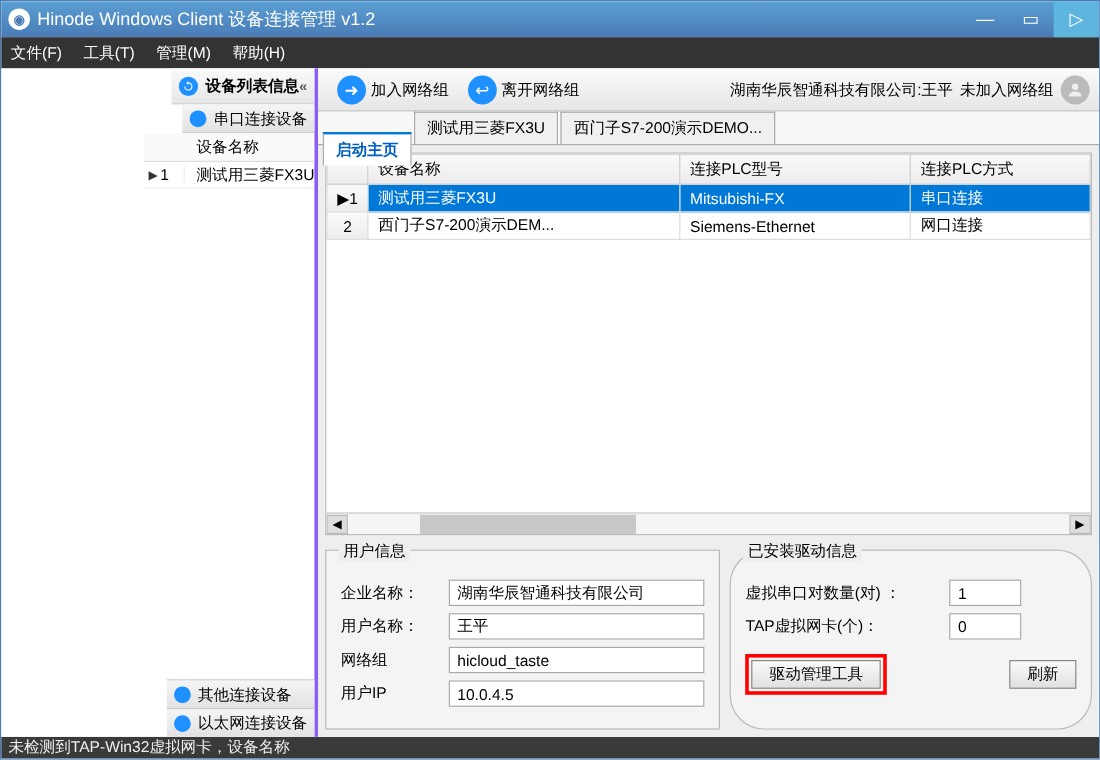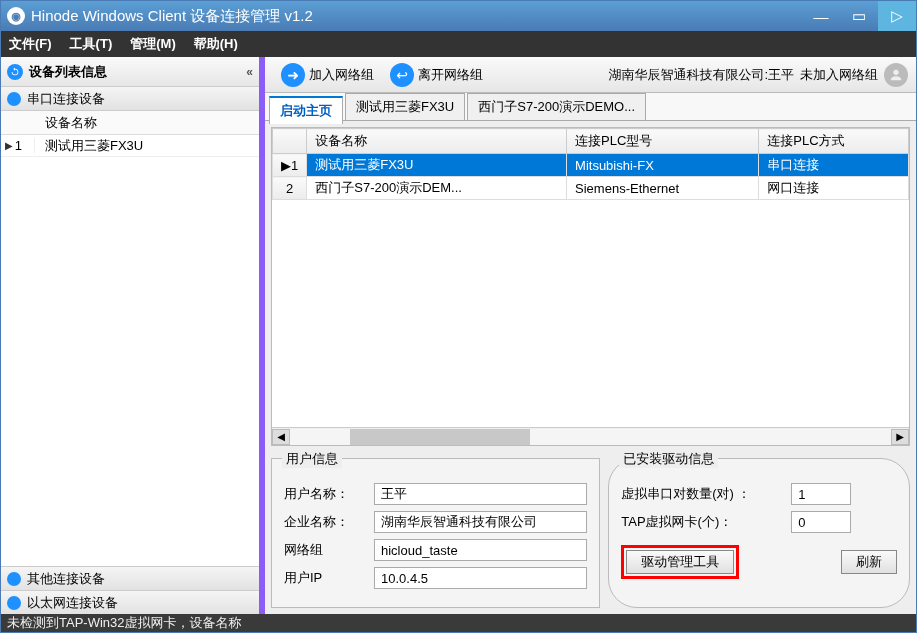--- a/index.html
+++ b/index.html
@@ -3,23 +3,23 @@
 <meta charset="utf-8">
 <style>
 * { box-sizing: border-box; margin: 0; padding: 0; font-family: "Microsoft YaHei", "Segoe UI", sans-serif; font-size: 13px; }
 body { width: 917px; height: 633px; background: #f0f0f0; overflow: hidden; border: 1px solid #4a7bb5; }
 .titlebar { height: 30px; background: linear-gradient(#5a9fd4, #4a7bb5); color: #fff; display: flex; align-items: center; padding: 0 0 0 6px; }
 .titlebar .logo { width: 18px; height: 18px; border-radius: 50%; background: #fff; display: flex; align-items: center; justify-content: center; color: #4a7bb5; font-size: 11px; font-weight: bold; margin-right: 6px; }
 .titlebar .title { flex: 1; font-size: 15px; }
 .titlebar .ctrl { width: 38px; height: 30px; display: flex; align-items: center; justify-content: center; color: #fff; cursor: pointer; font-size: 15px; }
 .titlebar .ctrl.close { background: #5eb5e0; }
 .menubar { height: 26px; background: #333; color: #fff; display: flex; align-items: center; padding: 0 8px; gap: 18px; }
-.menubar .menu-item { cursor: pointer; font-weight: bold; }
+.menubar .menu-item { cursor: pointer; }
 .main { display: flex; height: calc(100% - 74px); }
-.sidebar { width: 264px; background: #fff; border-right: 6px solid #8b5cf6; display: flex; flex-direction: column; }
+.sidebar { width: 264px; background: #fff; border-right: 3px solid #8b5cf6; display: flex; flex-direction: column; align-items: flex-end; }
 .sb-header { height: 30px; background: linear-gradient(#fafafa,#e6e6e6); border-bottom: 1px solid #ccc; display: flex; align-items: center; padding: 0 6px; font-weight: bold; }
 .sb-header .ball { width: 16px; height: 16px; border-radius: 50%; background: #1e90ff; margin-right: 6px; display: flex; align-items: center; justify-content: center; }
 .sb-header .ball svg { width: 10px; height: 10px; }
 .sb-header .coll { margin-left: auto; font-size: 12px; color: #555; }
 .sb-sub { height: 24px; background: linear-gradient(#f5f5f5,#e2e2e2); border-bottom: 1px solid #ccc; display: flex; align-items: center; padding: 6px 6px; }
 .sb-sub .ball { width: 14px; height: 14px; border-radius: 50%; background: #1e90ff; margin-right: 6px; }
 .sb-list { flex: 1; overflow: auto; }
 .sb-colhdr { display: flex; background: #fafafa; border-bottom: 1px solid #ddd; height: 24px; align-items: center; }
 .sb-colhdr .c1 { width: 34px; border-right: 1px solid #ddd; }
 .sb-colhdr .c2 { flex: 1; padding-left: 10px; }
@@ -32,21 +32,21 @@
 .sb-bottom .ball { width: 14px; height: 14px; border-radius: 50%; background: #1e90ff; margin-right: 6px; }
 .content { flex: 1; display: flex; flex-direction: column; background: #eee; }
 .toolbar { height: 36px; background: linear-gradient(#fafafa,#e6e6e6); border-bottom: 1px solid #bbb; display: flex; align-items: center; padding: 0 8px; }
 .tb-btn { display: flex; align-items: center; gap: 4px; padding: 2px 8px; cursor: pointer; }
 .tb-btn .ico { width: 24px; height: 24px; border-radius: 50%; background: #1e90ff; display: flex; align-items: center; justify-content: center; color: #fff; font-size: 14px; }
 .tb-right { margin-left: auto; display: flex; align-items: center; gap: 6px; }
 .avatar { width: 24px; height: 24px; border-radius: 50%; background: #bbb; display: flex; align-items: center; justify-content: center; }
 .avatar svg { width: 16px; height: 16px; fill: #eee; }
 .tabs { height: 28px; background: #f8f8f8; border-bottom: 1px solid #aaa; display: flex; align-items: flex-end; padding-left: 4px; }
 .tab { padding: 4px 10px; border: 1px solid #aaa; border-bottom: none; margin-right: 2px; background: #f0f0f0; cursor: pointer; white-space: nowrap; }
-.tab.active { background: #fff; color: #0060c0; font-weight: bold; border-top: 2px solid #0078d7; position: relative; top: 4px; }
+.tab.active { background: #fff; color: #0060c0; font-weight: bold; border-top: 2px solid #0078d7; position: relative; top: 18px; }
 .grid-wrap { flex: 1; margin: 6px; background: #fff; border: 1px solid #bbb; display: flex; flex-direction: column; overflow: hidden; }
 .grid { flex: 1; overflow: auto; }
 table { border-collapse: collapse; width: 100%; }
 th { background: linear-gradient(#fafafa,#ececec); border: 1px solid #ccc; text-align: left; padding: 3px 8px; font-weight: normal; }
 td { border: 1px solid #ddd; padding: 2px 8px; }
 th.rowhdr, td.rowhdr { width: 34px; background: linear-gradient(#fafafa,#ececec); text-align: center; }
 tr.sel td { background: #0078d7; color: #fff; }
 tr.sel td.rowhdr { background: linear-gradient(#fafafa,#ececec); color: #000; }
 .grid-scroll { height: 18px; background: #efefef; border-top: 1px solid #ccc; display: flex; align-items: center; }
 .grid-scroll .arrow { width: 18px; height: 16px; background: #ddd; border: 1px solid #bbb; display: flex; align-items: center; justify-content: center; font-size: 10px; cursor: pointer; }
@@ -183,26 +183,26 @@
             <div class="thumb"></div>
           </div>
         <div class="arrow">▶</div>
       </div>
     </div>
 
     <div class="panels">
       <div class="panel panel1">
         <div class="legend">用户信息</div>
         <div class="frow">
+          <span class="lbl">企业名称：</span>
+          <input value="湖南华辰智通科技有限公司" style="">
+        </div>
+        <div class="frow">
           <span class="lbl">用户名称：</span>
           <input value="王平" style="">
-        </div>
-        <div class="frow">
-          <span class="lbl">企业名称：</span>
-          <input value="湖南华辰智通科技有限公司" style="">
         </div>
         <div class="frow">
           <span class="lbl">网络组</span>
           <input value="hicloud_taste" style="">
         </div>
         <div class="frow">
           <span class="lbl">用户IP</span>
           <input value="10.0.4.5" style="">
         </div>
       </div>

